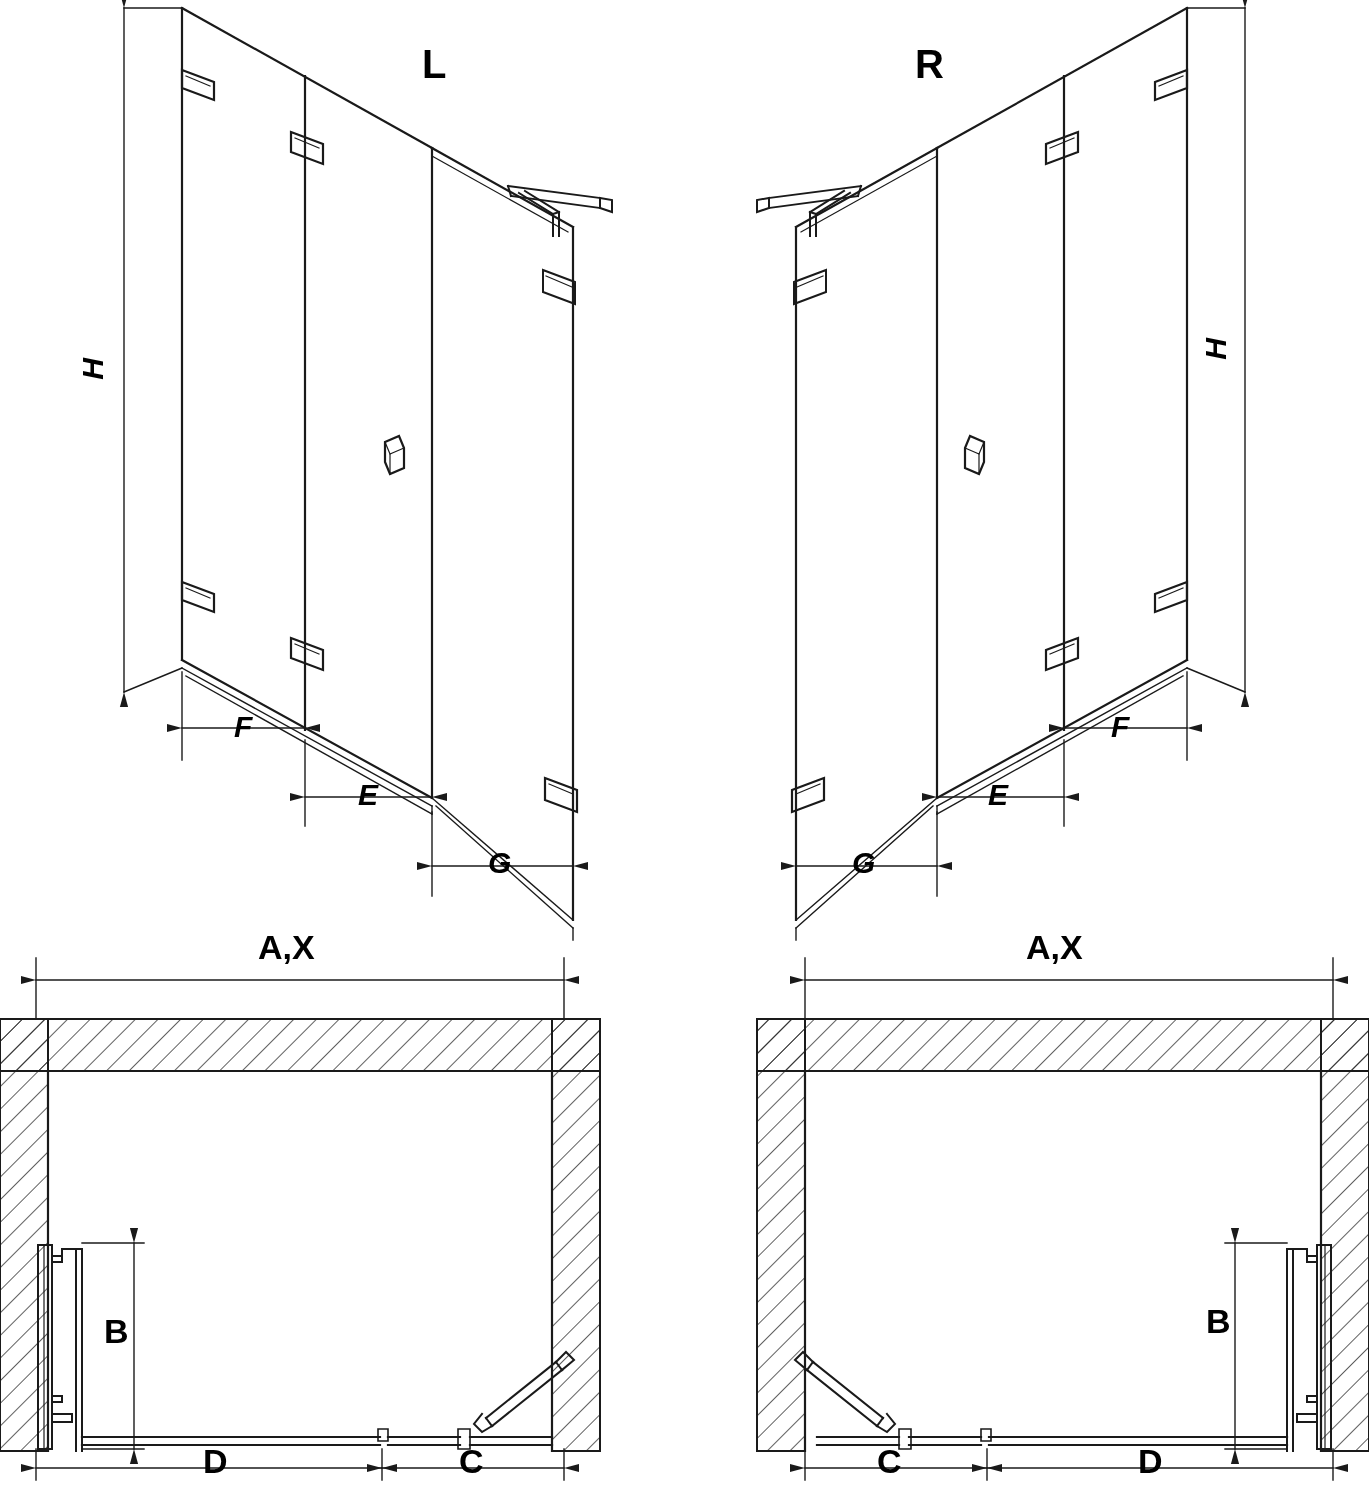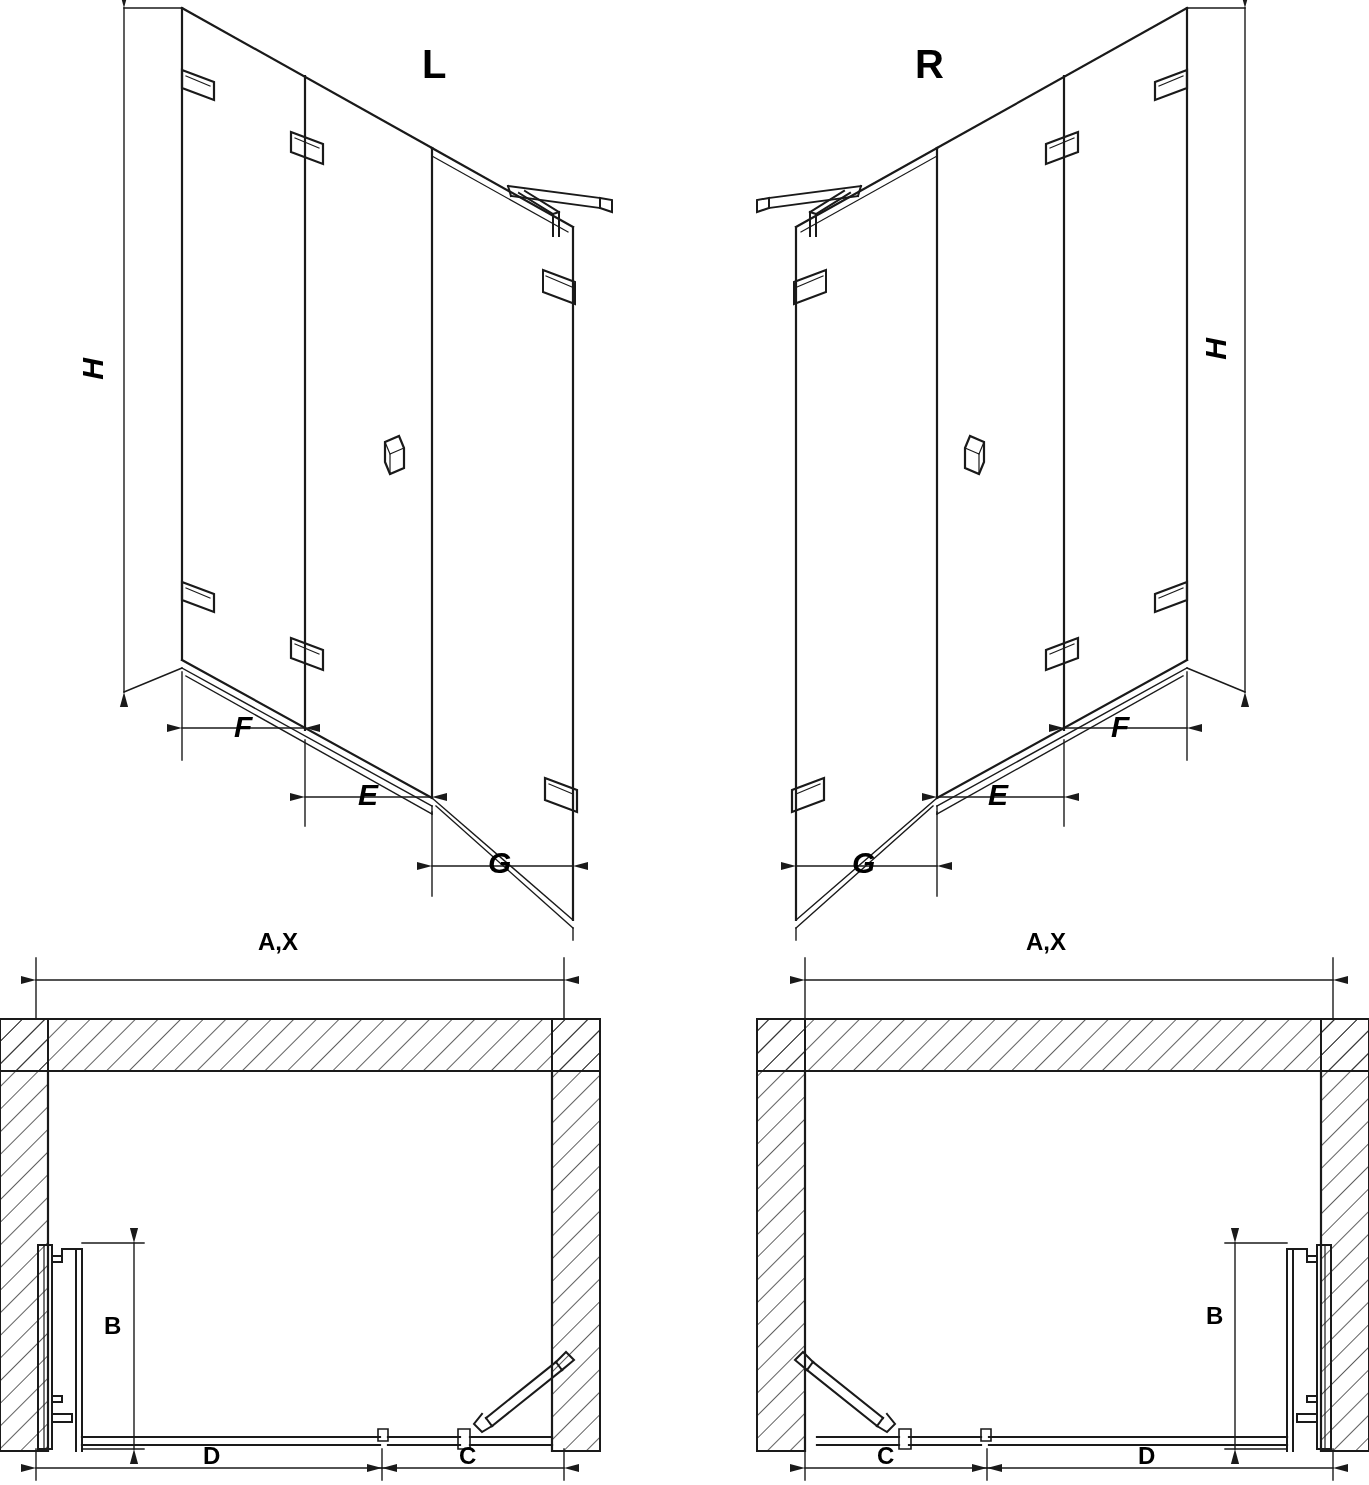--- a/index.html
+++ b/index.html
@@ -29,21 +29,21 @@
     color: #000000;
     font-family: "Liberation Sans", sans-serif;
     white-space: nowrap;
     user-select: none;
   }
   .lbl-big {
     font-size: 40px;
     font-weight: 700;
   }
   .lbl-dim {
-    font-size: 24px;
+    font-size: 34px;
     font-weight: 700;
   }
   .lbl-dim-italic {
     font-size: 30px;
     font-weight: 700;
     font-style: italic;
   }
   .rot-90 {
     transform: rotate(-90deg);
     transform-origin: 50% 50%;

